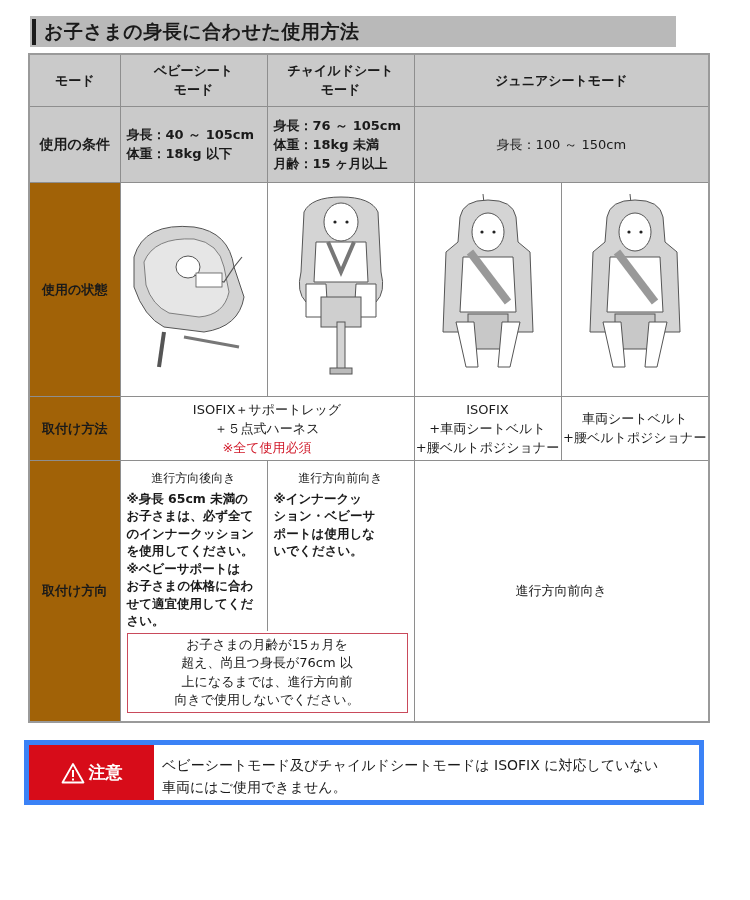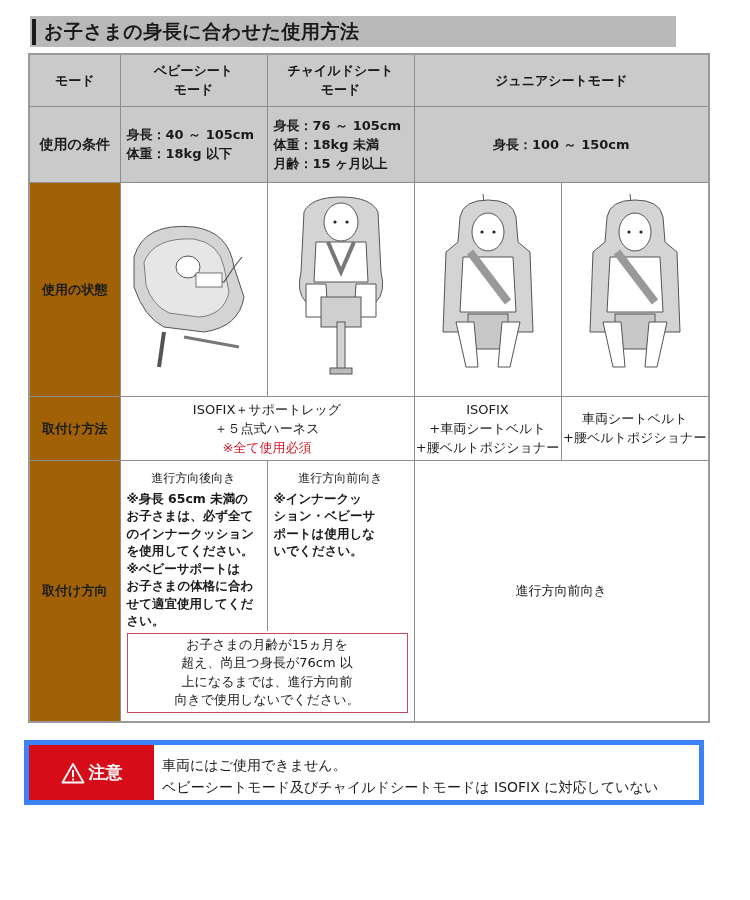--- a/index.html
+++ b/index.html
@@ -96,21 +96,21 @@
       <td class="hdr" style="font-size:14px"><span>使用の条件</span></td>
       <td class="hdr cond">
         <div>身長：40 ～ 105cm</div>
         <div>体重：18kg 以下</div>
       </td>
       <td class="hdr cond">
         <div>身長：76 ～ 105cm</div>
         <div>体重：18kg 未満</div>
         <div>月齢：15 ヶ月以上</div>
       </td>
-      <td class="hdr" colspan="2" style="font-weight:bold"><span>身長：100 ～ 150cm</span></td>
+      <td class="hdr" colspan="2" style="font-weight:normal"><span>身長：100 ～ 150cm</span></td>
     </tr>
 
     <tr style="height:214px">
       <td class="lbl"><span>使用の状態</span></td>
 
       <td>
         <svg width="140" height="180" viewBox="0 0 140 180">
           <path d="M10 60 Q20 25 70 30 Q105 35 110 70 L120 100 Q115 130 80 135 L40 130 Q20 120 10 90 Z" fill="#d4d4d4" stroke="#555" stroke-width="1"></path>
           <path d="M20 65 Q30 40 70 42 Q95 46 100 70 L105 95 Q100 118 75 120 L45 116 Q28 108 22 88 Z" fill="#e6e6e6" stroke="#666" stroke-width="0.8"></path>
           <ellipse cx="64" cy="70" rx="12" ry="11" fill="#fff" stroke="#555"></ellipse>
@@ -225,18 +225,18 @@
   <div class="caution">
     <div class="badge">
       <svg width="24" height="22" viewBox="0 0 24 22">
         <path d="M12 2 L22.5 20.5 L1.5 20.5 Z" fill="none" stroke="#fff" stroke-width="1.8" stroke-linejoin="round"></path>
         <rect x="11" y="8" width="2" height="7" fill="#fff"></rect>
         <rect x="11" y="16.5" width="2" height="2" fill="#fff"></rect>
       </svg>
       <span>注意</span>
     </div>
     <div class="msg">
+      <div>ベビーシートモード及びチャイルドシートモードは ISOFIX に対応していない</div>
       <div>車両にはご使用できません。</div>
-      <div>ベビーシートモード及びチャイルドシートモードは ISOFIX に対応していない</div>
     </div>
   </div>
 
 </div>
 
 </body></html>

